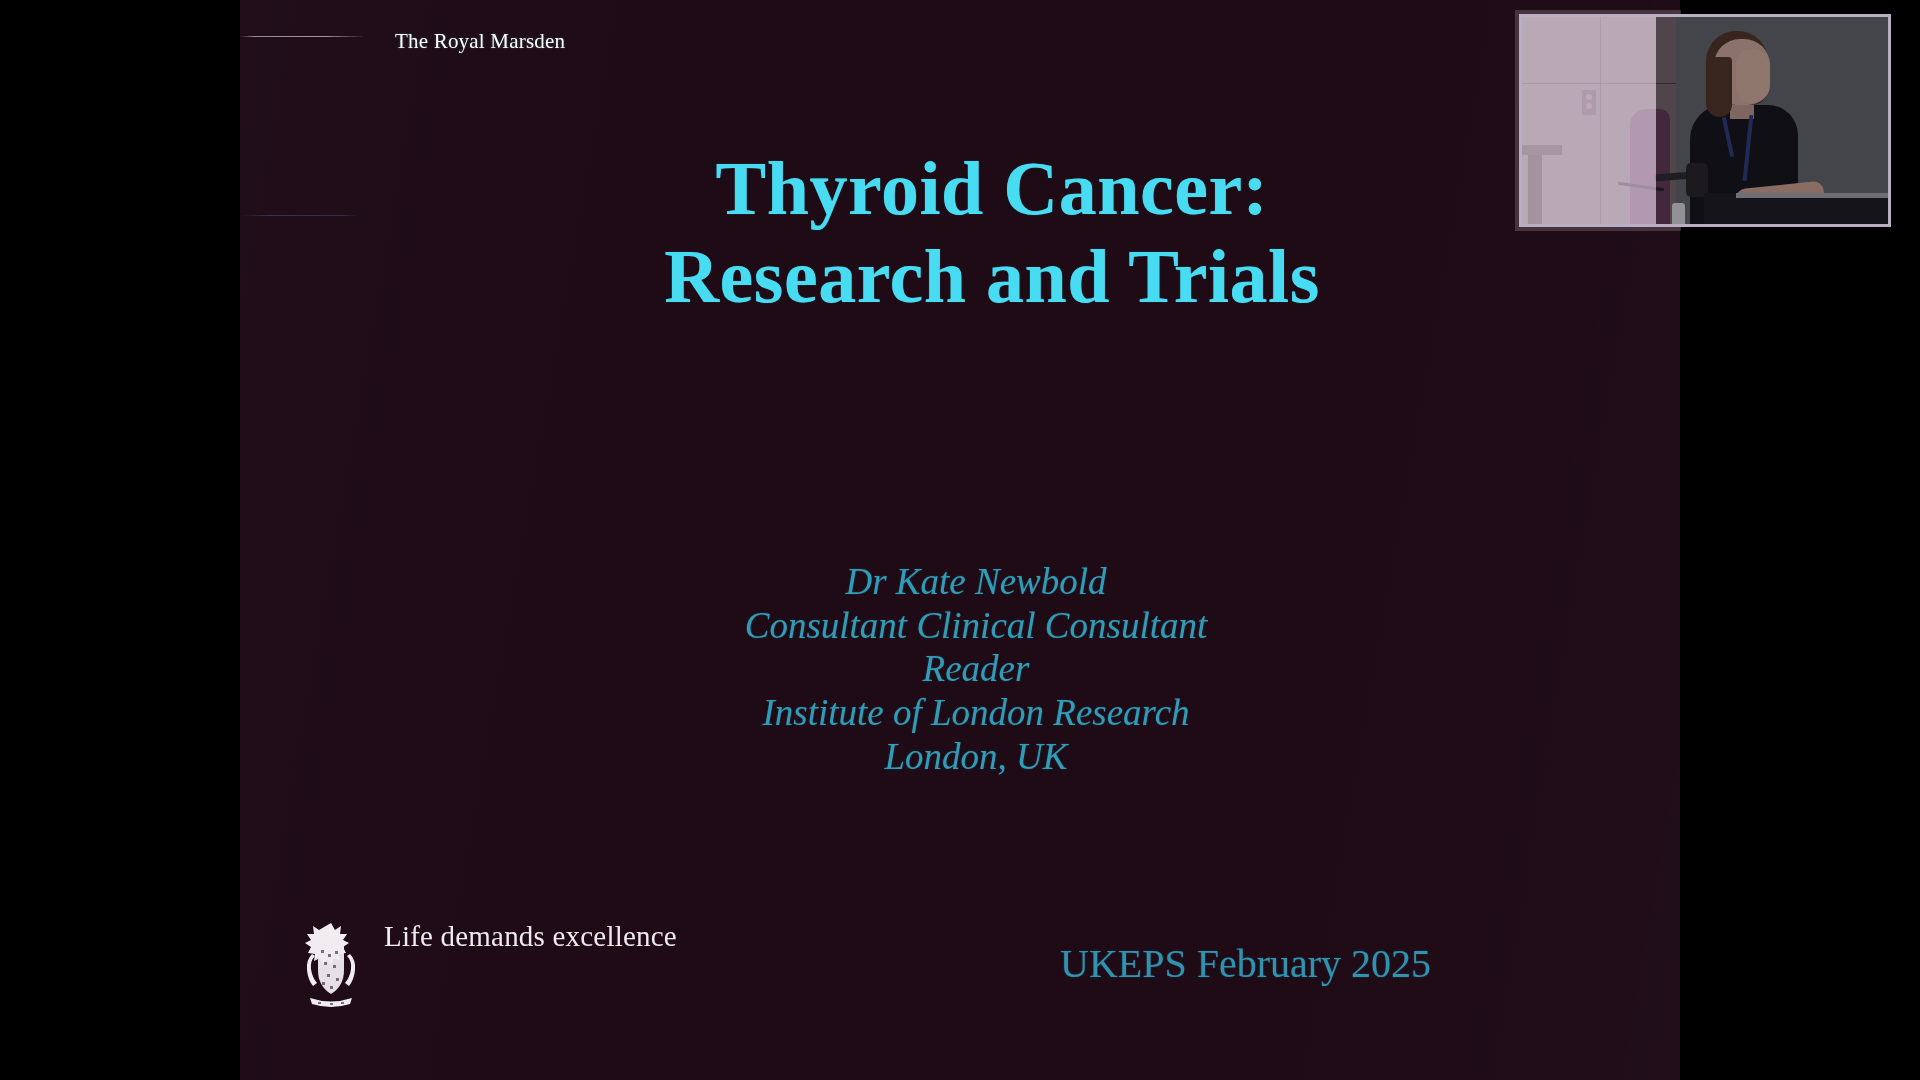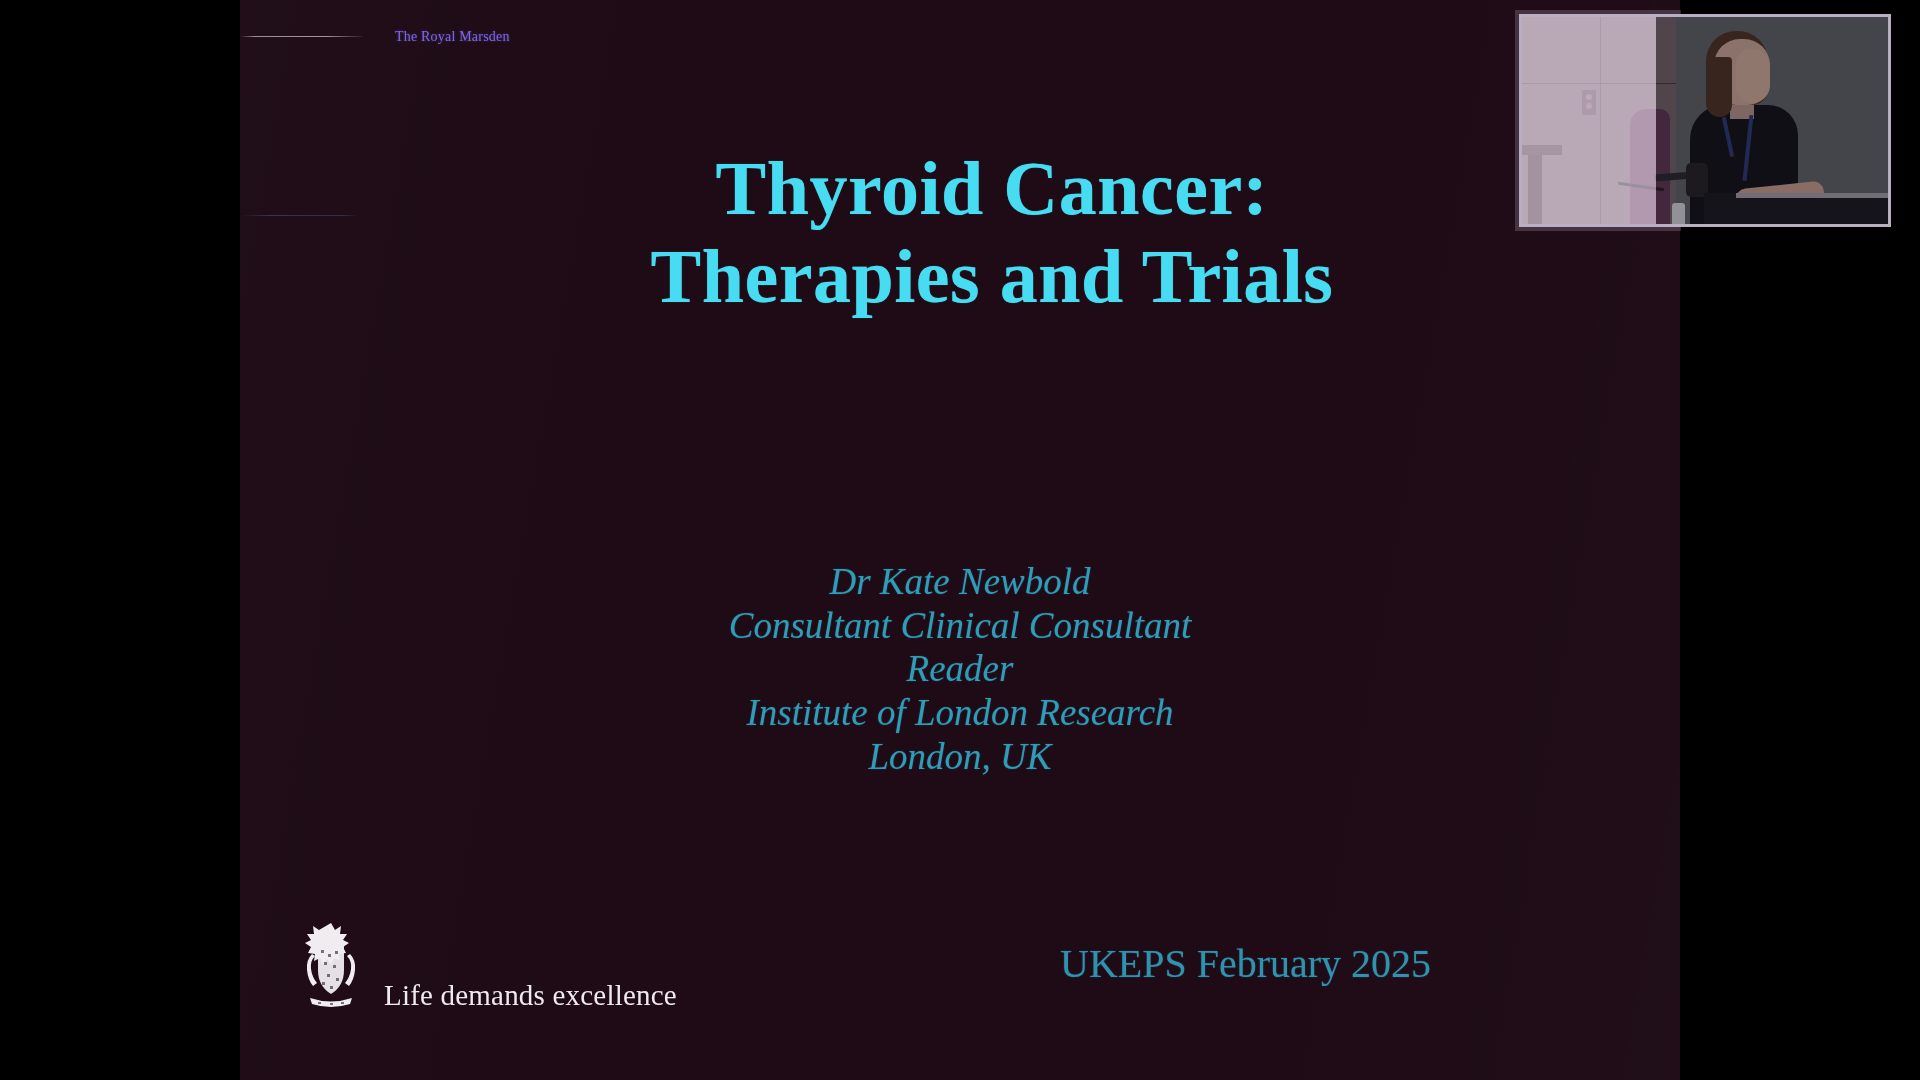--- a/index.html
+++ b/index.html
@@ -68,23 +68,23 @@
                 rgba(70,110,165,0.00) 0%,
                 rgba(70,110,165,0.42) 25%,
                 rgba(70,110,165,0.34) 88%,
                 rgba(70,110,165,0.00) 100%);
   }
 
   .brand {
     position: absolute;
     left: 155px;
     top: 29px;
-    font-size: 14px;
+    font-size: 21px;
     letter-spacing: 0.2px;
-    color: #8b5cf6;
+    color: #ffffff;
     text-shadow: 0 0 3px rgba(70,180,210,0.35);
     white-space: nowrap;
   }
 
   
   .title-block {
     position: absolute;
     left: 0;
     top: 150px;
     width: 1440px;
@@ -99,21 +99,21 @@
     color: #48dcf2;
     letter-spacing: 0.5px;
     text-shadow: 0 0 1px rgba(72,220,242,0.55);
     margin: 0 0 10px 0;
     white-space: nowrap;
   }
 
   
   .author-block {
     position: absolute;
-    left: 0;
+    left: 16px;
     top: 560px;
     width: 1440px;
     text-align: center;
   }
 
   .author-line {
     font-size: 37px;
     font-style: italic;
     line-height: 1.18;
     color: #2f9cb8;
@@ -121,21 +121,21 @@
     margin: 0;
     white-space: nowrap;
   }
 
   
   .footer-left {
     position: absolute;
     left: 60px;
     top: 920px;
     display: flex;
-    align-items: flex-end;
+    align-items: flex-start;
     gap: 22px;
   }
 
   .crest {
     width: 62px;
     height: 92px;
     flex: 0 0 auto;
   }
 
   .tagline {
@@ -382,21 +382,21 @@
 
   <div id="slide">
 
     <div class="header-rule"></div>
     <div class="header-rule-2"></div>
 
     <div class="brand">The Royal Marsden</div>
 
     <div class="title-block">
       <div class="title-line">Thyroid Cancer:</div>
-      <div class="title-line">Therapies and Trials</div>
+      <div class="title-line">Research and Trials</div>
     </div>
 
     <div class="author-block">
       <div class="author-line">Dr Kate Newbold</div>
       <div class="author-line">Consultant Clinical Consultant</div>
       <div class="author-line">Reader</div>
       <div class="author-line">Institute of London Research</div>
       <div class="author-line">London, UK</div>
     </div>
 

